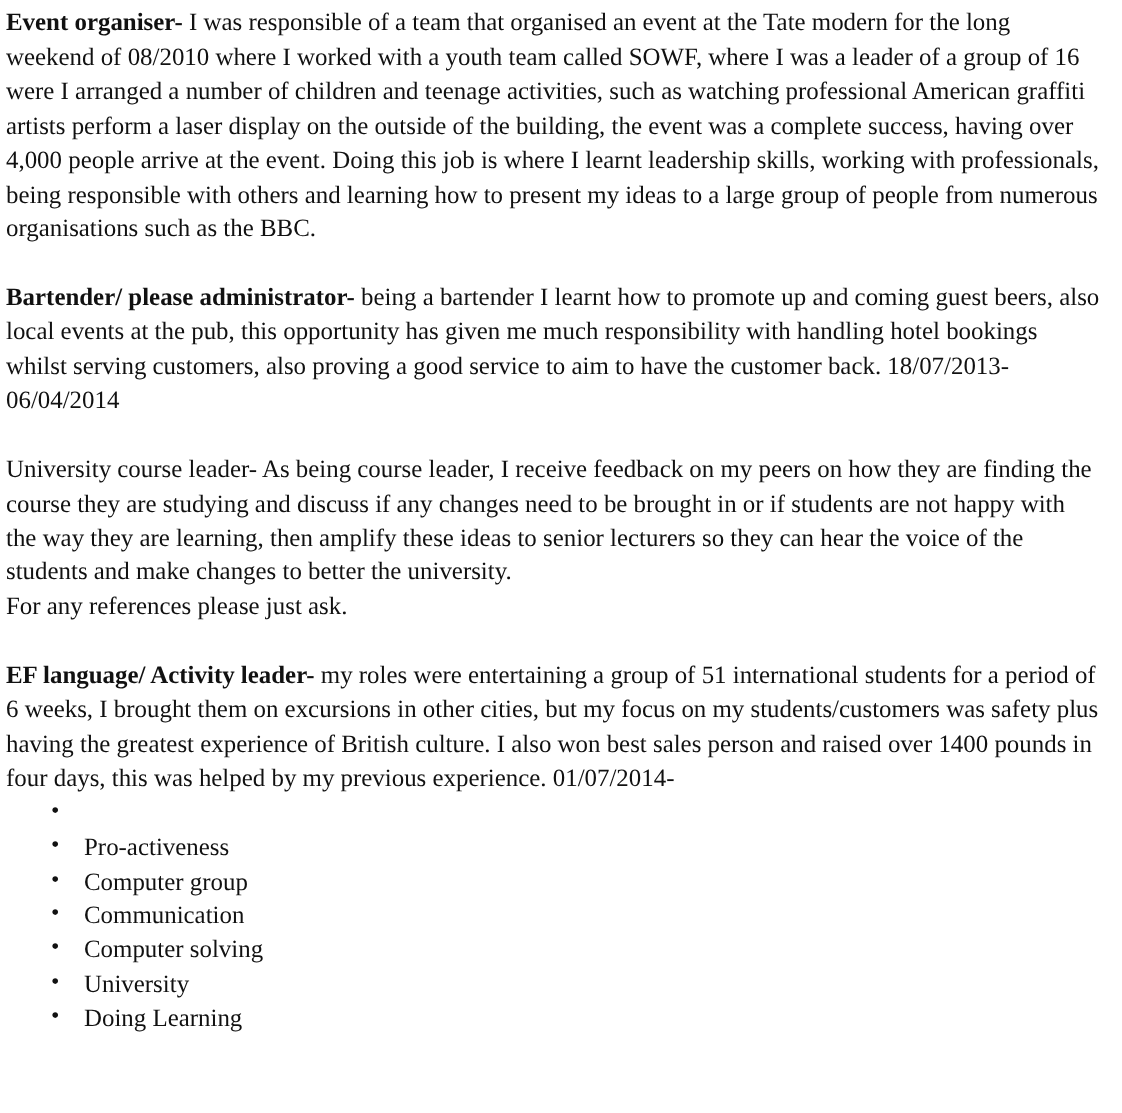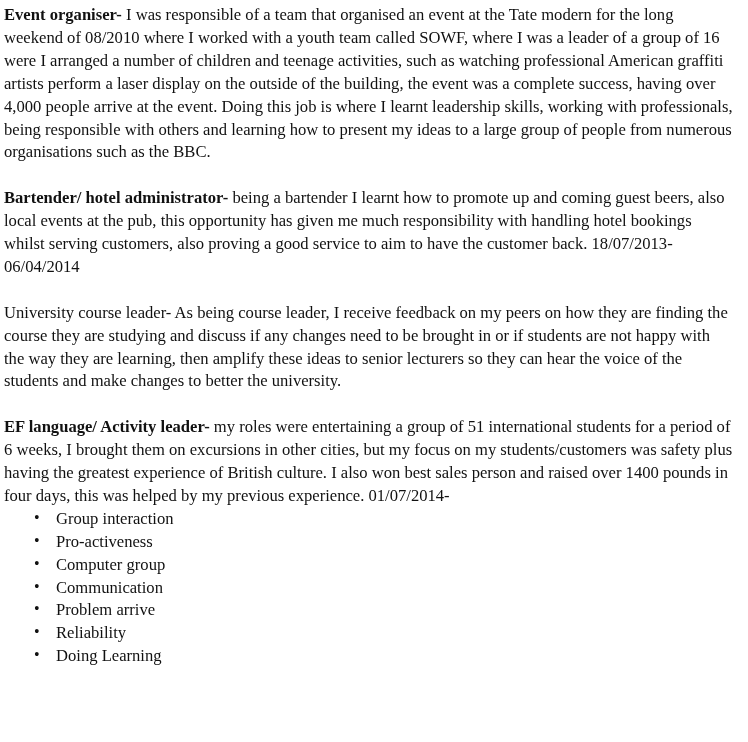--- a/index.html
+++ b/index.html
@@ -52,34 +52,35 @@
 </head>
 <body>
 
 <div class="doc">
 
   <p class="para">
     <span class="role">Event organiser-</span><span> I was responsible of a team that organised an event at the Tate modern for the long weekend of 08/2010 where I worked with a youth team called SOWF, where I was a leader of a group of 16 were I arranged a number of children and teenage activities, such as watching professional American graffiti artists perform a laser display on the outside of the building, the event was a complete success, having over 4,000 people arrive at the event. Doing this job is where I learnt leadership skills, working with professionals, being responsible with others and learning how to present my ideas to a large group of people from numerous organisations such as the BBC.</span>
   </p>
 
   <p class="para">
-    <span class="role">Bartender/ hotel administrator-</span><span> being a bartender I learnt how to promote up and coming guest beers, also local events at the pub, this opportunity has given me much responsibility with handling hotel bookings whilst serving customers, also proving a good service to aim to have the customer back. 18/07/2013- 06/04/2014</span>
+    <span class="role">Bartender/ please administrator-</span><span> being a bartender I learnt how to promote up and coming guest beers, also local events at the pub, this opportunity has given me much responsibility with handling hotel bookings whilst serving customers, also proving a good service to aim to have the customer back. 18/07/2013- 06/04/2014</span>
   </p>
 
   <p class="para">
     <span>University course leader- As being course leader, I receive feedback on my peers on how they are finding the course they are studying and discuss if any changes need to be brought in or if students are not happy with the way they are learning, then amplify these ideas to senior lecturers so they can hear the voice of the students and make changes to better the university.</span>
+    <span class="line-break">For any references please just ask.</span>
   </p>
 
   <p class="para no-gap">
     <span class="role">EF language/ Activity leader-</span><span> my roles were entertaining a group of 51 international students for a period of 6 weeks, I brought them on excursions in other cities, but my focus on my students/customers was safety plus having the greatest experience of British culture. I also won best sales person and raised over 1400 pounds in four days, this was helped by my previous experience. 01/07/2014-</span>
   </p>
 
   <ul class="skills">
-    <li><span class="bullet">•</span><span>Group interaction</span></li>
+    <li><span class="bullet">•</span></li>
     <li><span class="bullet">•</span><span>Pro-activeness</span></li>
     <li><span class="bullet">•</span><span>Computer group</span></li>
     <li><span class="bullet">•</span><span>Communication</span></li>
-    <li><span class="bullet">•</span><span>Problem arrive</span></li>
-    <li><span class="bullet">•</span><span>Reliability</span></li>
+    <li><span class="bullet">•</span><span>Computer solving</span></li>
+    <li><span class="bullet">•</span><span>University</span></li>
     <li><span class="bullet">•</span><span>Doing Learning</span></li>
   </ul>
 
 </div>
 
 </body></html>

